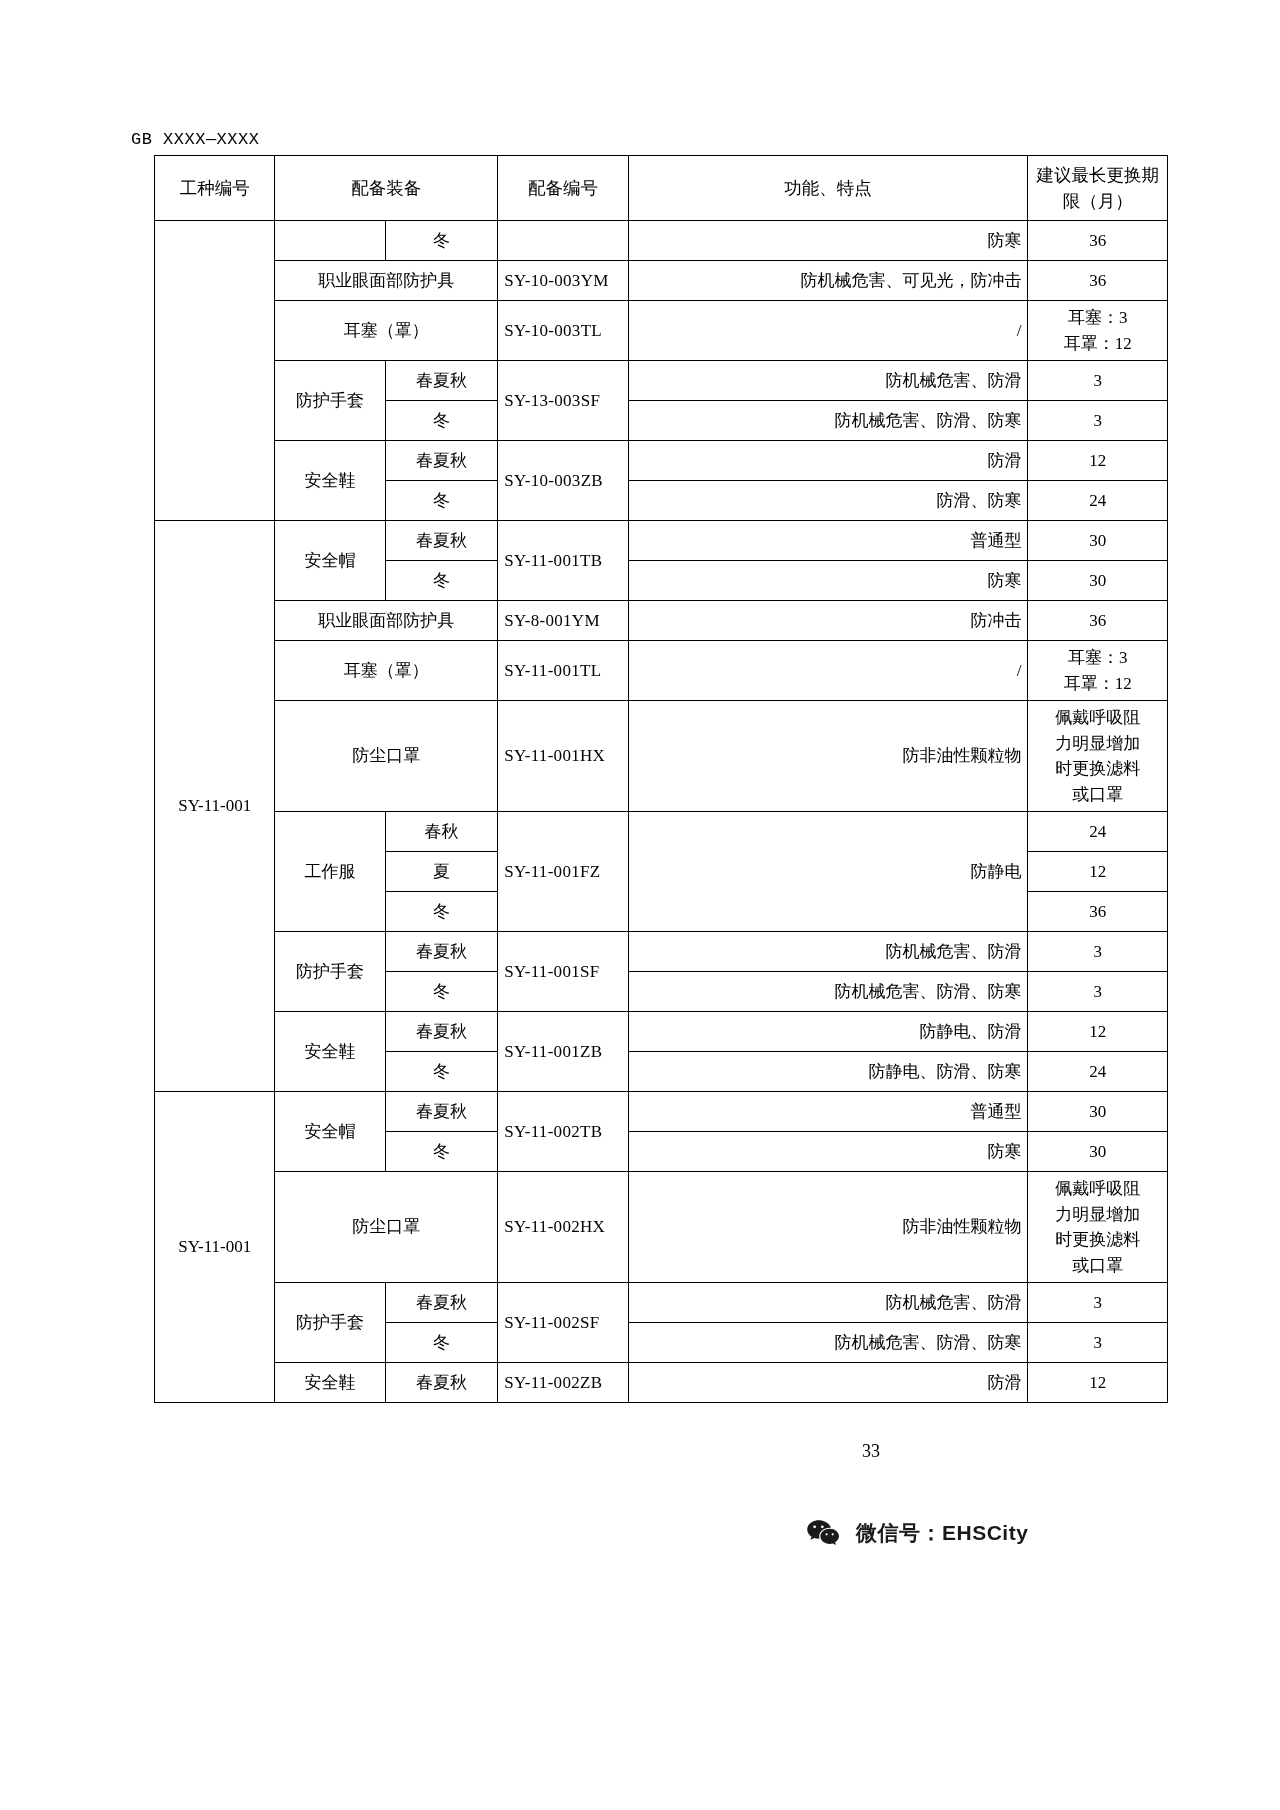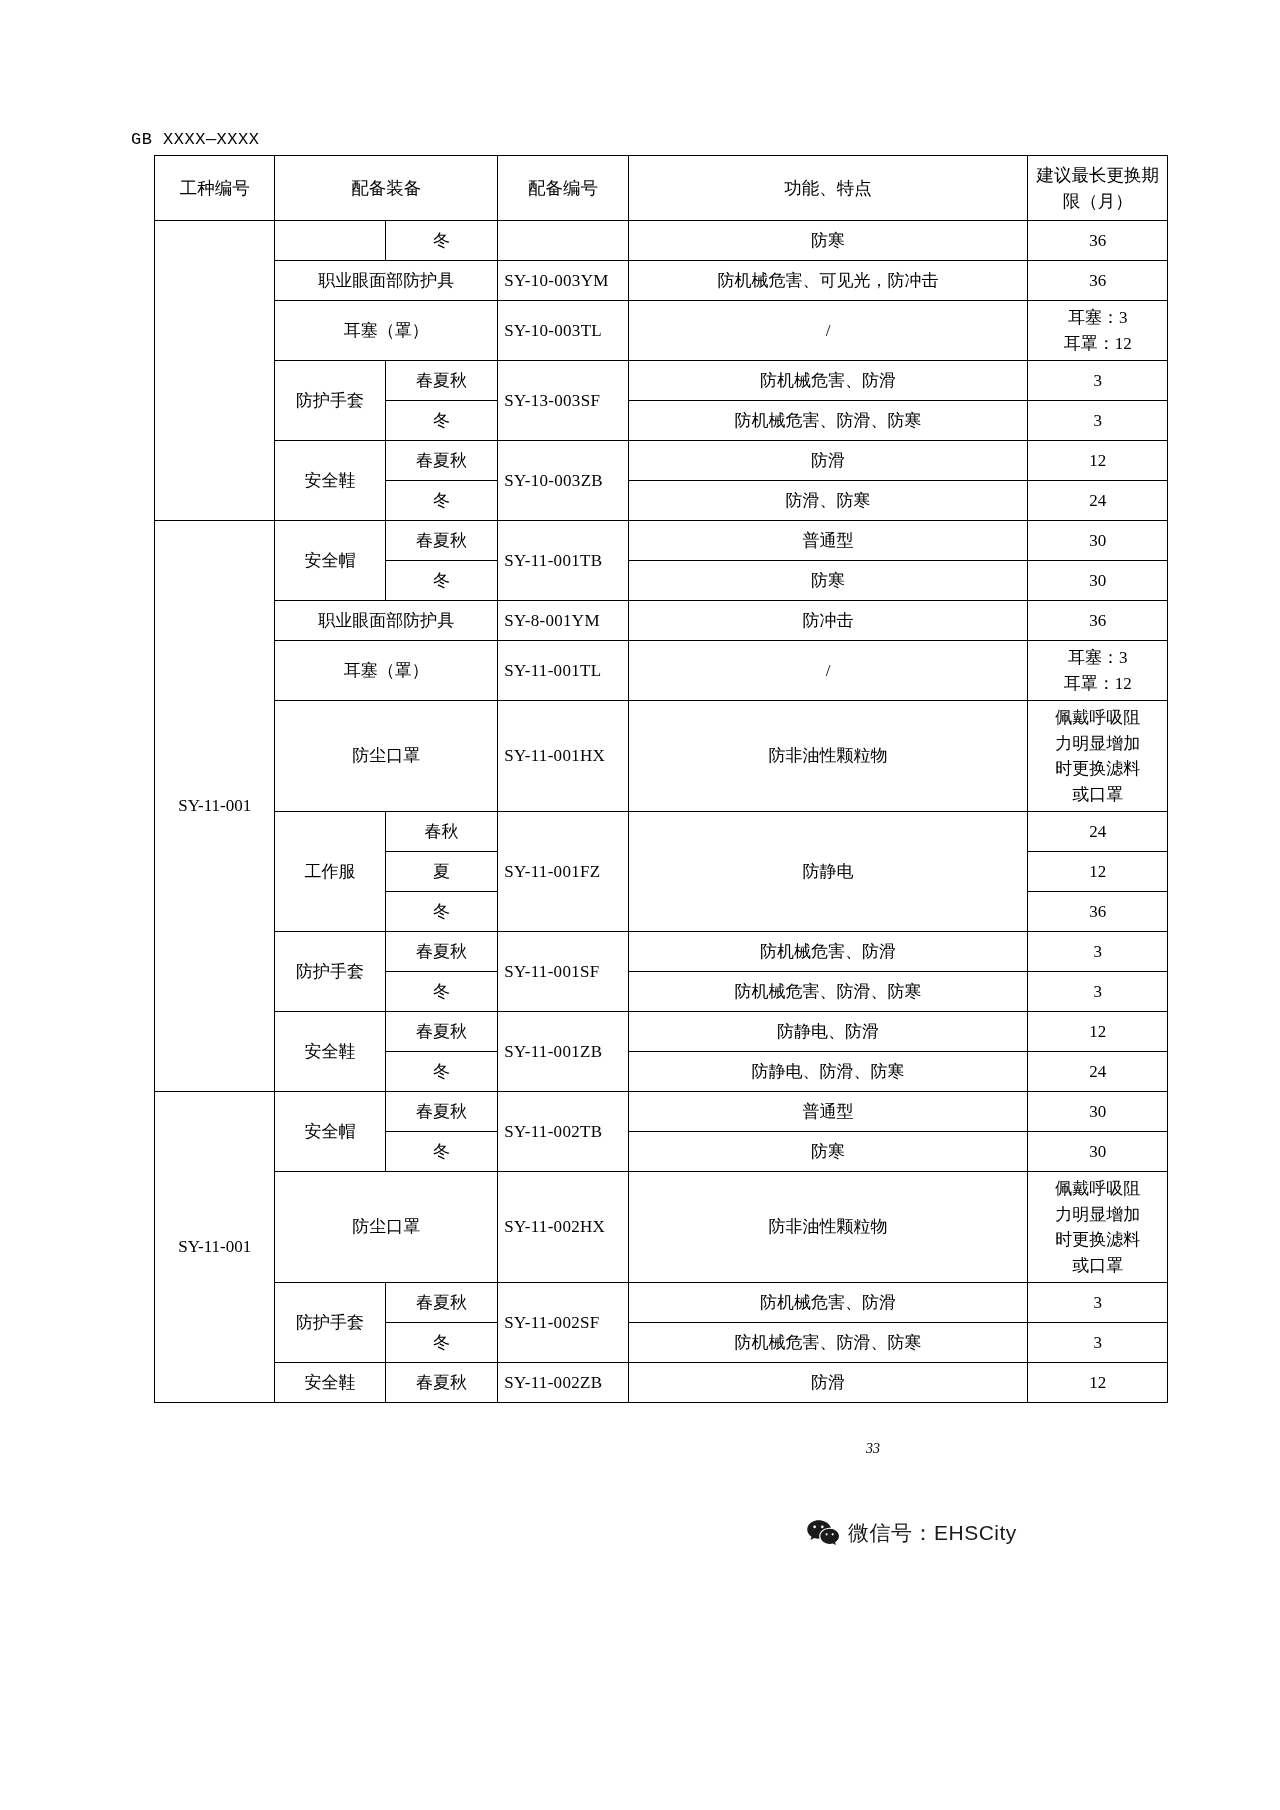--- a/index.html
+++ b/index.html
@@ -48,42 +48,42 @@
     line-height: 1.5;
   }
   th.hdr {
     text-align: center;
     font-weight: bold;
     font-size: 17.5px;
     height: 56px;
     padding: 6px 4px;
   }
   .c-center { text-align: center; }
-  .c-left { text-align: center; padding-left: 10px; }
+  .c-left { text-align: right; padding-left: 10px; }
   .multiline { line-height: 1.55; }
   .rowh { height: 40px; }
   .code-cell {
     text-align: left;
     font-family: "Liberation Serif", serif;
     letter-spacing: 0.3px;
   }
   .page-number {
     position: absolute;
     right: 140px;
     top: 1441px;
-    font-size: 14px;
-    font-style: italic;
+    font-size: 18px;
   }
   .footer-badge {
     position: absolute;
     left: 806px;
     top: 1519px;
     display: flex;
     align-items: center;
-    gap: 8px;
+    gap: 16px;
+    font-weight: bold;
   }
   .wechat-icon {
     width: 34px;
     height: 28px;
     position: relative;
     display: inline-block;
   }
   .footer-text {
     font-family: "Liberation Sans", sans-serif;
     font-size: 21px;

